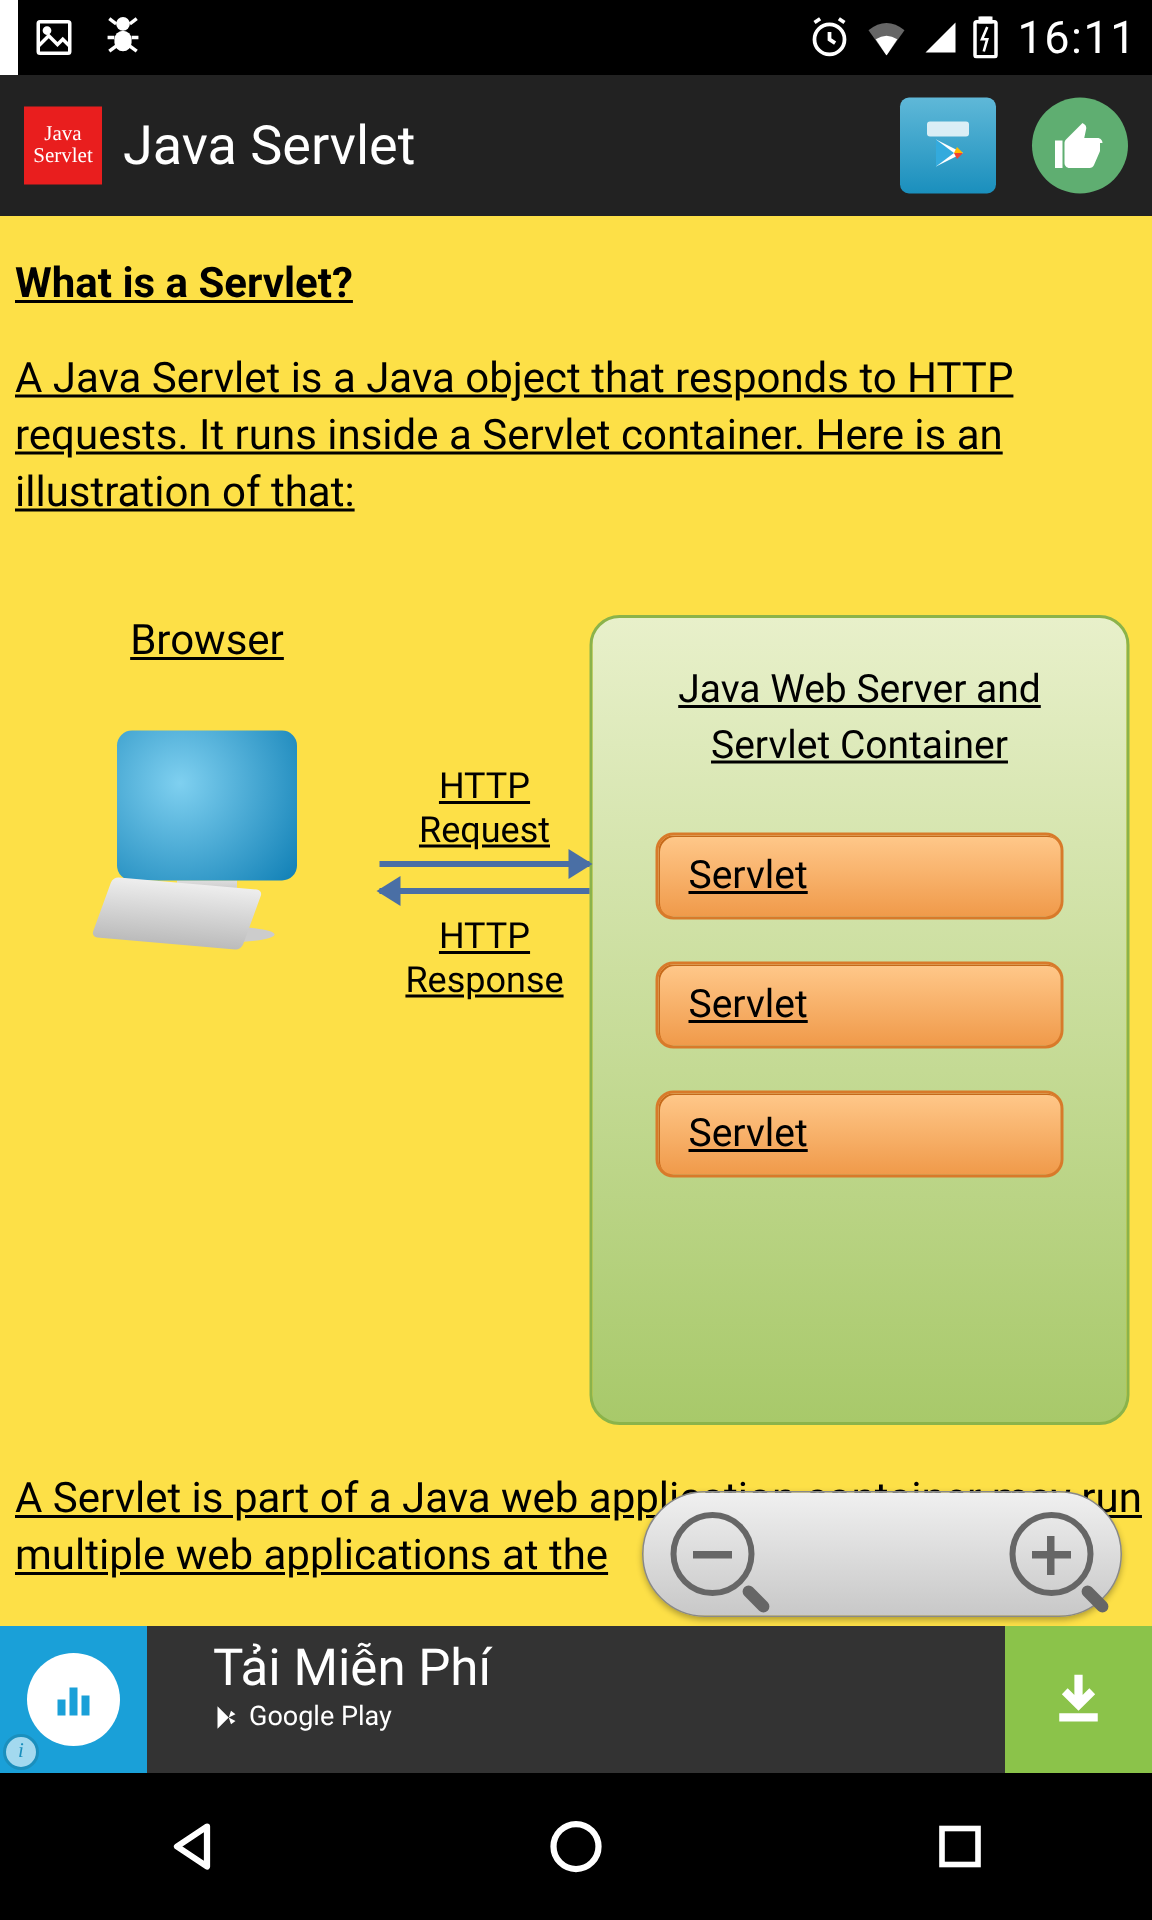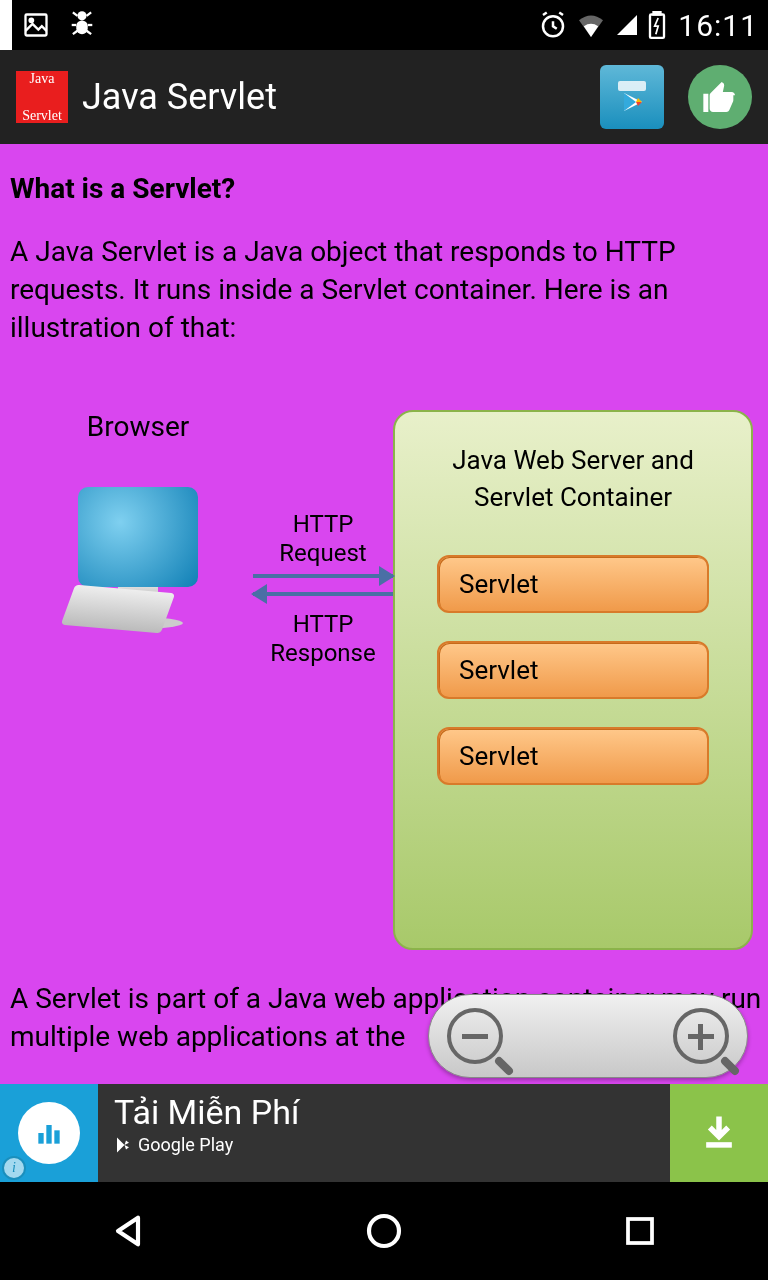--- a/index.html
+++ b/index.html
@@ -3,26 +3,26 @@
 <meta charset="utf-8">
 <style>
   * { box-sizing: border-box; margin: 0; padding: 0; }
   html, body { width: 768px; height: 1280px; overflow: hidden; font-family: Roboto, Arial, sans-serif; background: #fff; }
   .status-bar { background: #000; height: 50px; display: flex; align-items: center; justify-content: space-between; padding: 0 10px; color: #fff; margin-left: 12px; }
   .status-left { display: flex; gap: 18px; align-items: center; }
   .status-right { display: flex; gap: 8px; align-items: center; }
   .status-time { font-size: 30px; font-weight: 400; letter-spacing: 1px; margin-left: 4px;}
   .status-icon svg { display: block; }
   .app-bar { background: #222; height: 94px; display: flex; align-items: center; padding: 0 16px; gap: 14px; }
-  .app-icon { width: 52px; height: 52px; background: #e91e1e; color: #fff; display: flex; flex-direction: column; align-items: center; justify-content: space-between; font-size: 14px; font-family: serif; line-height: 1.1;}
+  .app-icon { width: 52px; height: 52px; background: #e91e1e; color: #fff; display: flex; flex-direction: column; align-items: center; justify-content: center; font-size: 14px; font-family: serif; line-height: 1.1;}
   .app-title { color: #fff; font-size: 36px; font-weight: 400; flex: 1; }
   .app-action { width: 64px; height: 64px; border-radius: 8px; display: flex; align-items: center; justify-content: center; margin-left: 10px; }
   .action-store { background: linear-gradient(#5fb8d8, #1a8fbd); border-radius: 6px; }
   .action-like { background: #5fae71; border-radius: 50%; }
-  .content { padding: 14px 2px 0 10px; height: calc(1280px - 50px - 94px - 98px - 98px); overflow: hidden; position: relative; background:#d946ef;}
+  .content { padding: 14px 2px 0 10px; height: calc(1280px - 50px - 94px - 98px - 98px); overflow: hidden; position: relative; background:#fde047;text-decoration:underline;}
   .q-title { font-size: 28px; font-weight: bold; margin: 14px 0 28px 0; }
   .q-para { font-size: 28px; line-height: 1.35; margin-bottom: 64px; }
   .diagram { display: flex; align-items: flex-start; justify-content: center; gap: 0; position: relative; margin-bottom: 30px;}
   .diag-left { width: 230px; position: relative; text-align: center;}
   .diag-left-title { font-size: 28px; margin-bottom: 10px; }
   .computer { position: relative; height: 200px; display:flex; align-items:center; justify-content:center;}
   .monitor { width: 120px; height: 100px; background: radial-gradient(circle at 35% 35%, #7fd0f0, #0f7fb5); border-radius: 10px; position: relative; margin-top:10px;}
   .monitor-stand { width: 40px; height: 30px; background: linear-gradient(#ddd,#888); margin: 0 auto; border-radius: 0 0 6px 6px;}
   .monitor-base { width: 90px; height: 12px; background:#ccc; border-radius:50%; margin:0 auto; }
   .keyboard { width: 100px; height: 40px; background: linear-gradient(#eee,#bbb); border-radius:4px; position:absolute; left:-10px; bottom:0; transform: skew(-20deg,5deg);}
@@ -171,21 +171,21 @@
   <div class="zoom-pill">
     <div class="zoom-btn">
         <div class="zoom-minus"></div>
       </div>
     <div class="zoom-btn">
         <div class="zoom-plus"></div>
       </div>
   </div>
 </div>
 
-<div class="ad-banner" style="position:relative;">
+<div class="ad-banner" style="position:relative;gap:28px;">
   <div class="ad-icon">
     <div class="ad-icon-inner">
       <svg width="32" height="32" viewBox="0 0 24 24" fill="#1aa0d8">
           <rect x="4" y="12" width="4" height="8"></rect>
           <rect x="10" y="6" width="4" height="14"></rect>
           <rect x="16" y="10" width="4" height="10"></rect>
         </svg>
     </div>
   </div>
   <div class="ad-text">

